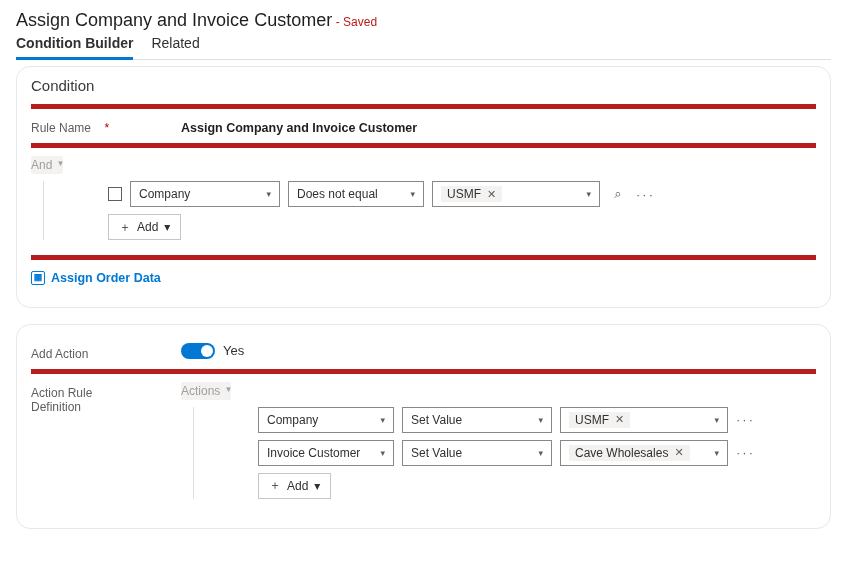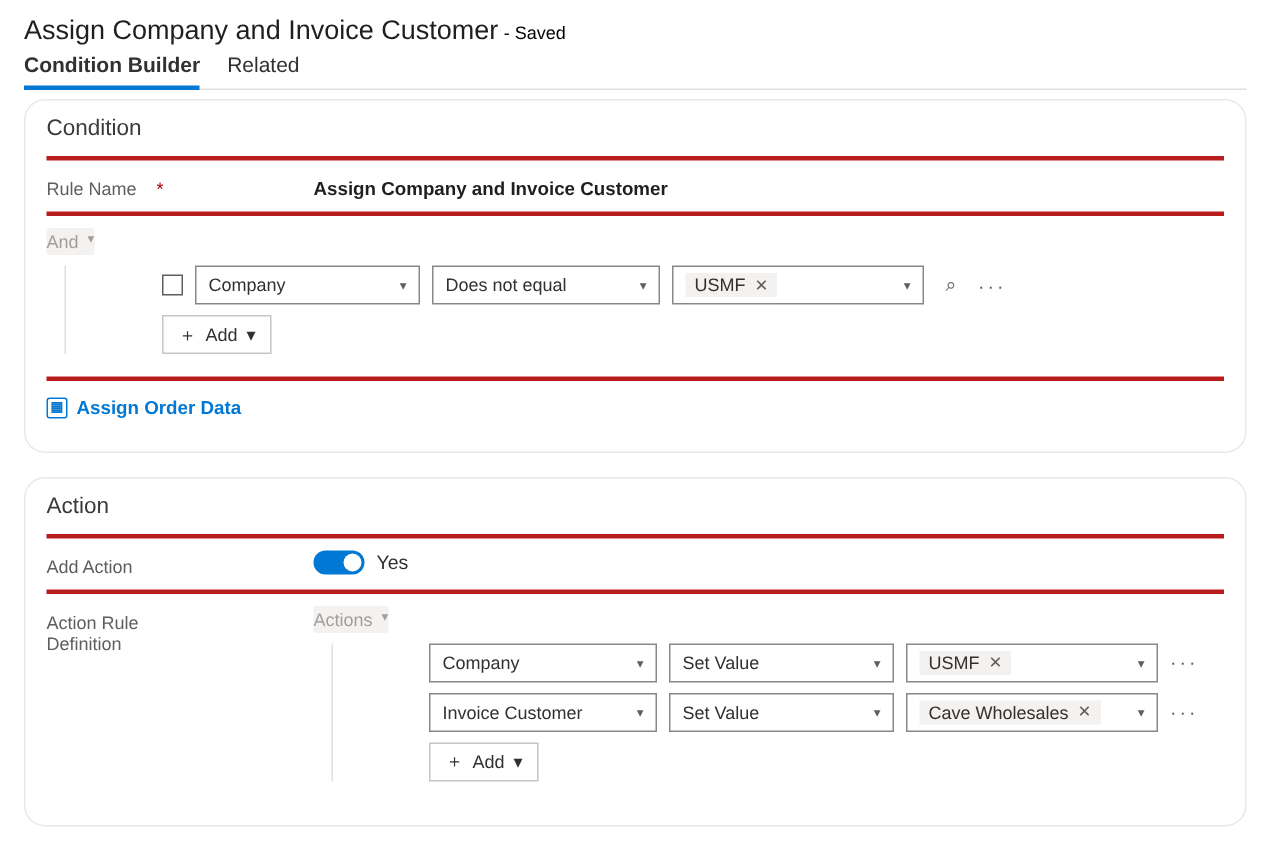--- a/index.html
+++ b/index.html
@@ -1,37 +1,37 @@
 <!DOCTYPE html>
 <html><head>
 <meta charset="utf-8">
 <style>
 * { box-sizing: border-box; margin: 0; padding: 0; }
 body { font-family: "Segoe UI", Arial, sans-serif; font-size: 13px; color: #323130; background: #fff; padding: 10px 16px; width: 847px; }
 .hdr-title { font-size: 18px; font-weight: 400; color: #201f1e; display: inline; }
-.hdr-saved { font-size: 12px; color: #000000; font-weight: 400; }
+.hdr-saved { font-size: 12px; color: #b91c1c; font-weight: 400; }
 .hdr-sub { font-size: 12px; color: #605e5c; margin-top: 1px; margin-bottom: 12px; }
 .tabs { display: flex; gap: 18px; border-bottom: 1px solid #e1dfdd; margin-bottom: 6px; }
 .tab { font-size: 14px; padding: 4px 0 6px 0; cursor: pointer; color: #323130; }
 .tab.active { font-weight: 600; border-bottom: 3px solid #0078d4; margin-bottom: -1px; }
 .card { border: 1px solid #e8e8e8; border-radius: 14px; margin-bottom: 16px; padding: 10px 14px 14px 14px; background: #fff; }
 .section-title { font-size: 15px; color: #3b3a39; margin-bottom: 10px; font-weight: 400; }
-.row { display: flex; align-items: flex-start; border-top: 3px solid #b91c1c; padding: 8px 0; gap: 28px; }
+.row { display: flex; align-items: flex-start; border-top: 5px solid #b91c1c; padding: 8px 0; }
 .row:first-of-type { border-top: none; }
 .label-col { width: 150px; font-size: 12px; color: #605e5c; padding-top: 4px; flex-shrink: 0; }
 .req { color: #a80000; margin-left: 10px; }
 .val-col { flex: 1; }
 .rule-name-val { font-size: 12.5px; font-weight: 600; color: #201f1e; padding-top: 4px; }
 .chip { display: inline-flex; align-items: flex-start; background: #f3f2f1; color: #a19f9d; font-size: 12px; padding: 2px 0; border-radius: 2px; gap: 6px; }
 .chip .chev { font-size: 9px; color: #a19f9d; }
 .tree { margin-left: 12px; border-left: 1px solid #e1dfdd; padding-left: 16px; margin-top: 4px; }
 .cond-line { display: flex; align-items: center; gap: 8px; margin: 7px 0; padding-left: 48px; }
 .cb { width: 14px; height: 14px; border: 1px solid #605e5c; background: #fff; flex-shrink: 0; }
 .sel { display: flex; align-items: center; justify-content: space-between; border: 1px solid #8a8886; background: #fff; padding: 3px 8px; font-size: 12px; height: 26px; }
-.sel.w150 { width: 150px; } .sel.w160 { width: 152px; } .sel.w200 { width: 168px; }
+.sel.w150 { width: 150px; } .sel.w160 { width: 136px; } .sel.w200 { width: 168px; }
 .sel .chev { font-size: 9px; color: #605e5c; }
 .tag { background: #f3f2f1; padding: 1px 6px; display: inline-flex; align-items: center; gap: 6px; font-size: 12px; }
 .tag .x { color: #605e5c; font-size: 11px; cursor: pointer; }
 .icon-btn { width: 20px; text-align: center; color: #605e5c; cursor: pointer; font-size: 13px; }
 .dots { letter-spacing: 2px; cursor: pointer; color: #605e5c; }
 .addbtn { display: inline-flex; align-items: center; gap: 6px; border: 1px solid #c8c6c4; background: #fff; font-size: 12px; padding: 3px 10px; height: 26px; cursor: pointer; }
 .policy-link { color: #0078d4; font-weight: 600; font-size: 12.5px; display: inline-flex; align-items: center; gap: 6px; cursor: pointer; }
 .policy-icon { display: inline-flex; width: 14px; height: 14px; border: 1.4px solid #0078d4; border-radius: 2px; align-items: center; justify-content: center; font-size: 9px; color: #0078d4; line-height: 1; }
 .toggle { width: 34px; height: 16px; background: #0078d4; border-radius: 10px; position: relative; cursor: pointer; }
 .toggle::after { content: ""; position: absolute; width: 12px; height: 12px; background: #fff; border-radius: 50%; top: 2px; right: 2px; }
@@ -103,21 +103,20 @@
     <div class="val-col">
       <span class="policy-link">
         <span class="policy-icon">▦</span>
         <span>Assign Order Data</span>
       </span>
     </div>
   </div>
 </div>
 
 <div class="card">
-  <div class="section-title">Action</div>
 
   <div class="row">
     <div class="label-col">Add Action</div>
     <div class="val-col toggle-row">
       <div class="toggle"></div>
       <span>Yes</span>
     </div>
   </div>
 
   <div class="row">

